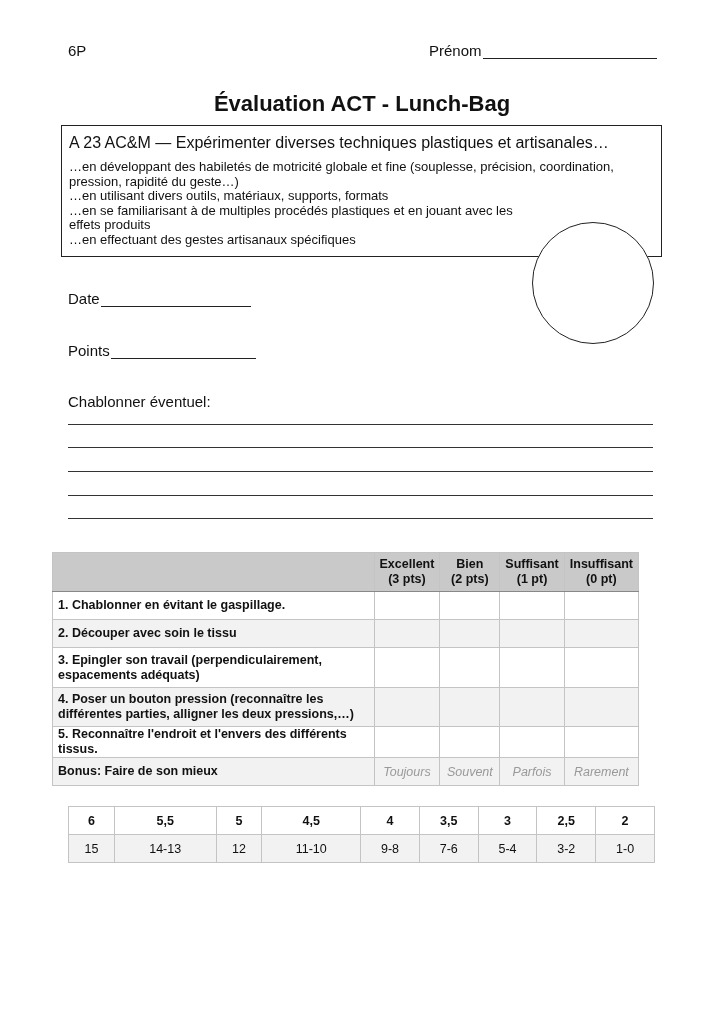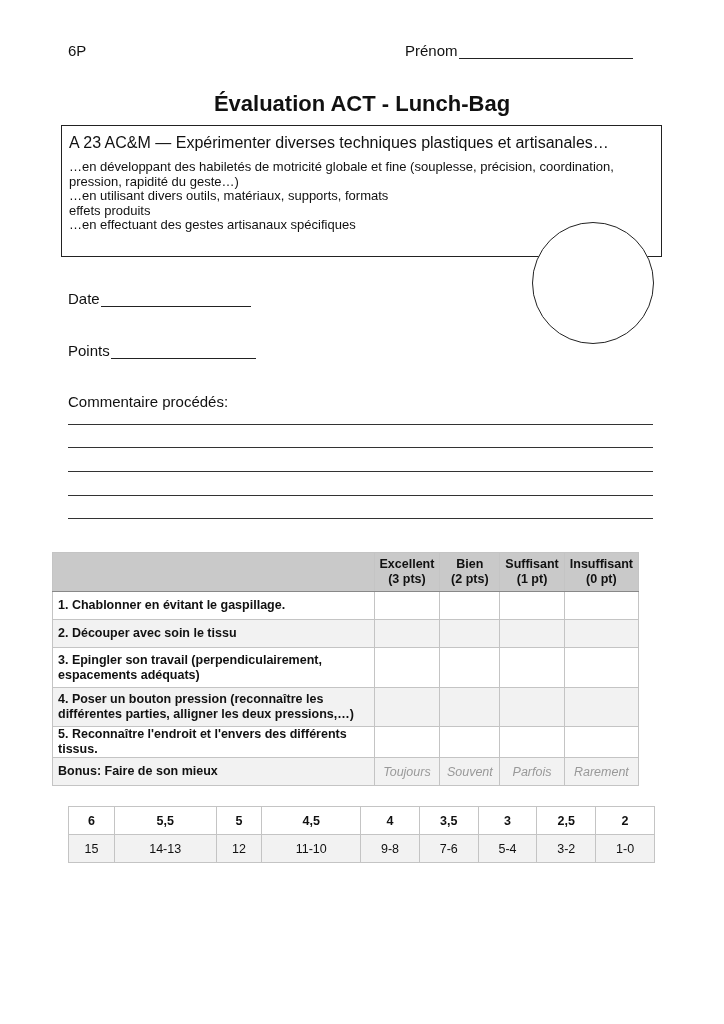--- a/index.html
+++ b/index.html
@@ -2,21 +2,21 @@
 <html><head>
 <meta charset="utf-8">
 <style>
   html, body { margin: 0; padding: 0; background: #ffffff; }
   body {
     width: 724px; height: 1024px; position: relative; overflow: hidden;
     font-family: "Liberation Sans", sans-serif; color: #111;
   }
   .abs { position: absolute; }
   .grade-level { left: 68px; top: 42px; font-size: 15px; }
-  .prenom { left: 405px; top: 42px; font-size: 15px; display: flex; align-items: flex-end; }
+  .prenom { left: 429px; top: 42px; font-size: 15px; display: flex; align-items: flex-end; }
   .blank-line { display: inline-block; border-bottom: 1px solid #222; height: 14px; margin-left: 1px; }
   .title { left: 0; width: 724px; top: 91px; text-align: center; font-size: 22px; font-weight: bold; }
   .comp-box {
     left: 61px; top: 125px; width: 601px; height: 132px;
     border: 1.5px solid #222; box-sizing: border-box; padding: 8px 7px 0 7px;
   }
   .comp-title { font-size: 16px; margin-bottom: 8px; }
   .comp-line { font-size: 13px; line-height: 14.6px; }
   .circle {
     left: 532px; top: 222px; width: 122px; height: 122px;
@@ -46,37 +46,38 @@
   <span class="blank-line" style="width:174px"></span>
 </div>
 
 <div class="abs title">Évaluation ACT - Lunch-Bag</div>
 
 <div class="abs comp-box">
   <div class="comp-title">A 23 AC&amp;M — Expérimenter diverses techniques plastiques et artisanales…</div>
   <div class="comp-line">…en développant des habiletés de motricité globale et fine (souplesse, précision, coordination,</div>
   <div class="comp-line">pression, rapidité du geste…)</div>
   <div class="comp-line">…en utilisant divers outils, matériaux, supports, formats</div>
+  <div class="comp-line">…en se familiarisant à de multiples procédés plastiques et en jouant avec les</div>
   <div class="comp-line">effets produits</div>
   <div class="comp-line">…en effectuant des gestes artisanaux spécifiques</div>
 </div>
 
 <div class="abs circle"></div>
 
 <div class="abs field" style="top:290px">
   <span>Date</span>
   <span class="blank-line" style="width:150px"></span>
 </div>
 
 <div class="abs field" style="top:342px">
   <span>Points</span>
   <span class="blank-line" style="width:145px"></span>
 </div>
 
-<div class="abs comment-label">Commentaire procédés:</div>
+<div class="abs comment-label">Chablonner éventuel:</div>
 <div class="abs comment-line" style="top:424px"></div>
 <div class="abs comment-line" style="top:447px"></div>
 <div class="abs comment-line" style="top:471px"></div>
 <div class="abs comment-line" style="top:495px"></div>
 <div class="abs comment-line" style="top:518px"></div>
 
 <table class="abs rubric">
   <colgroup>
     <col style="width:328px">
       <col style="width:64px">

